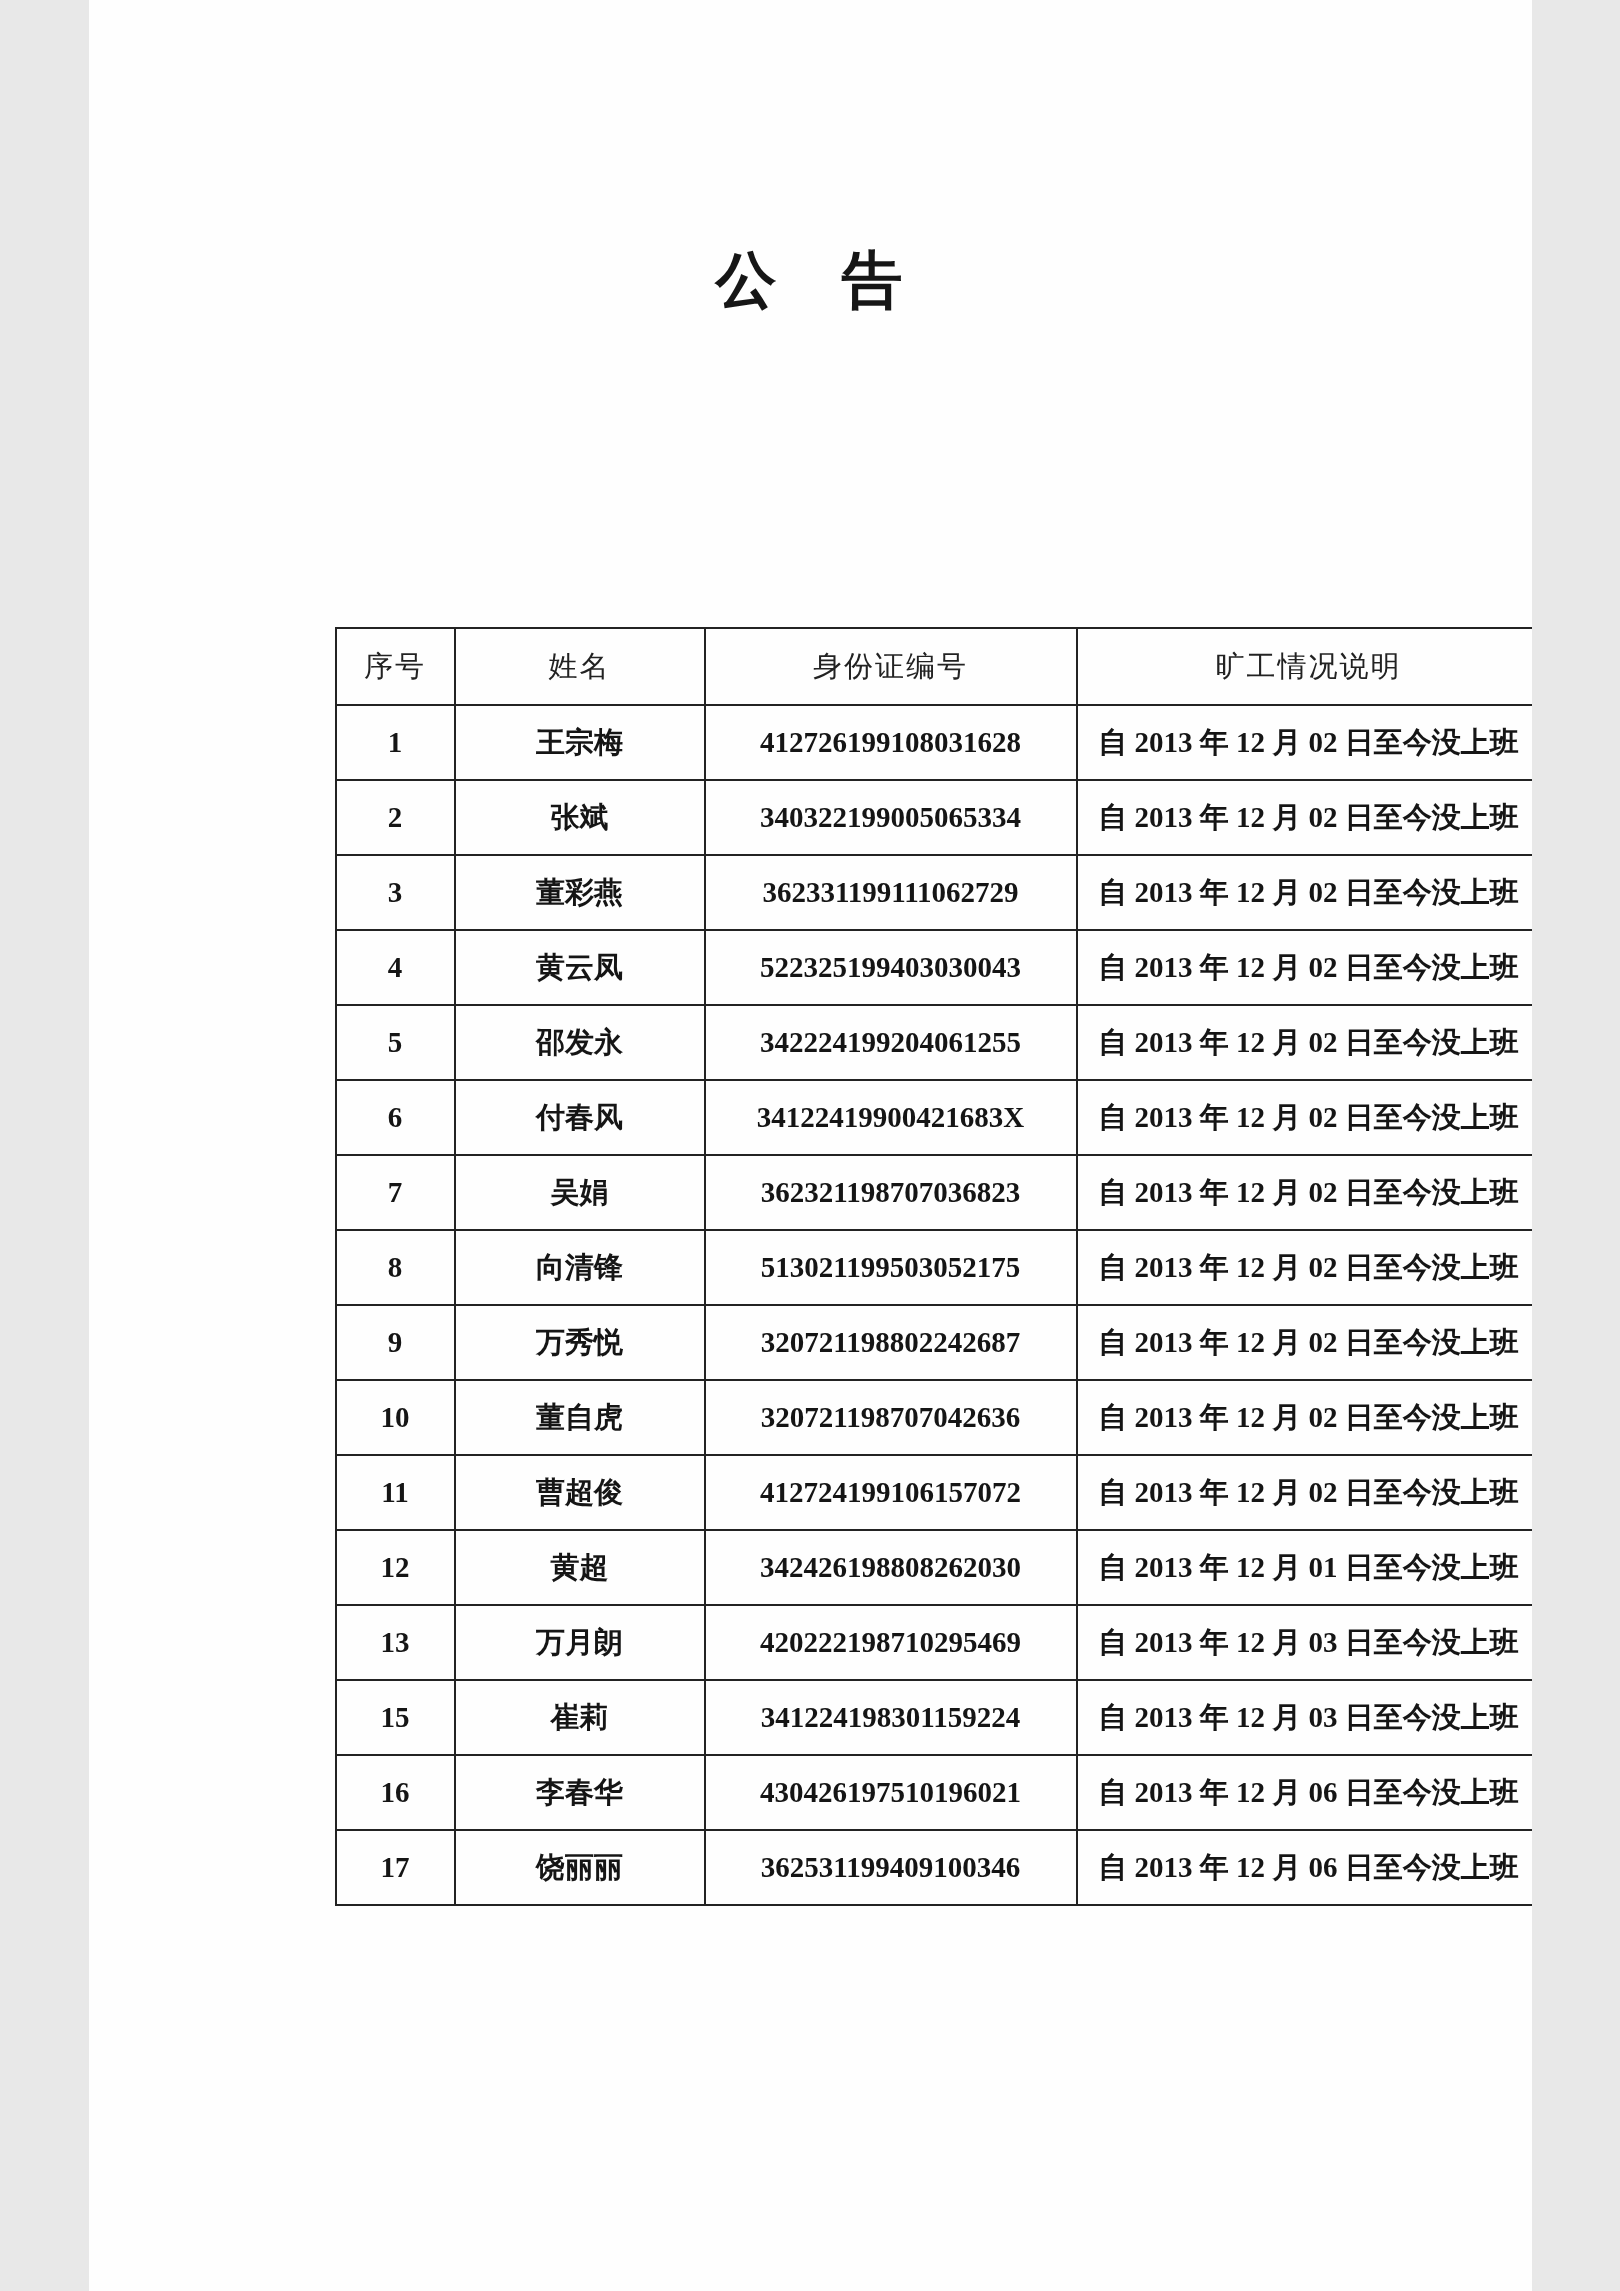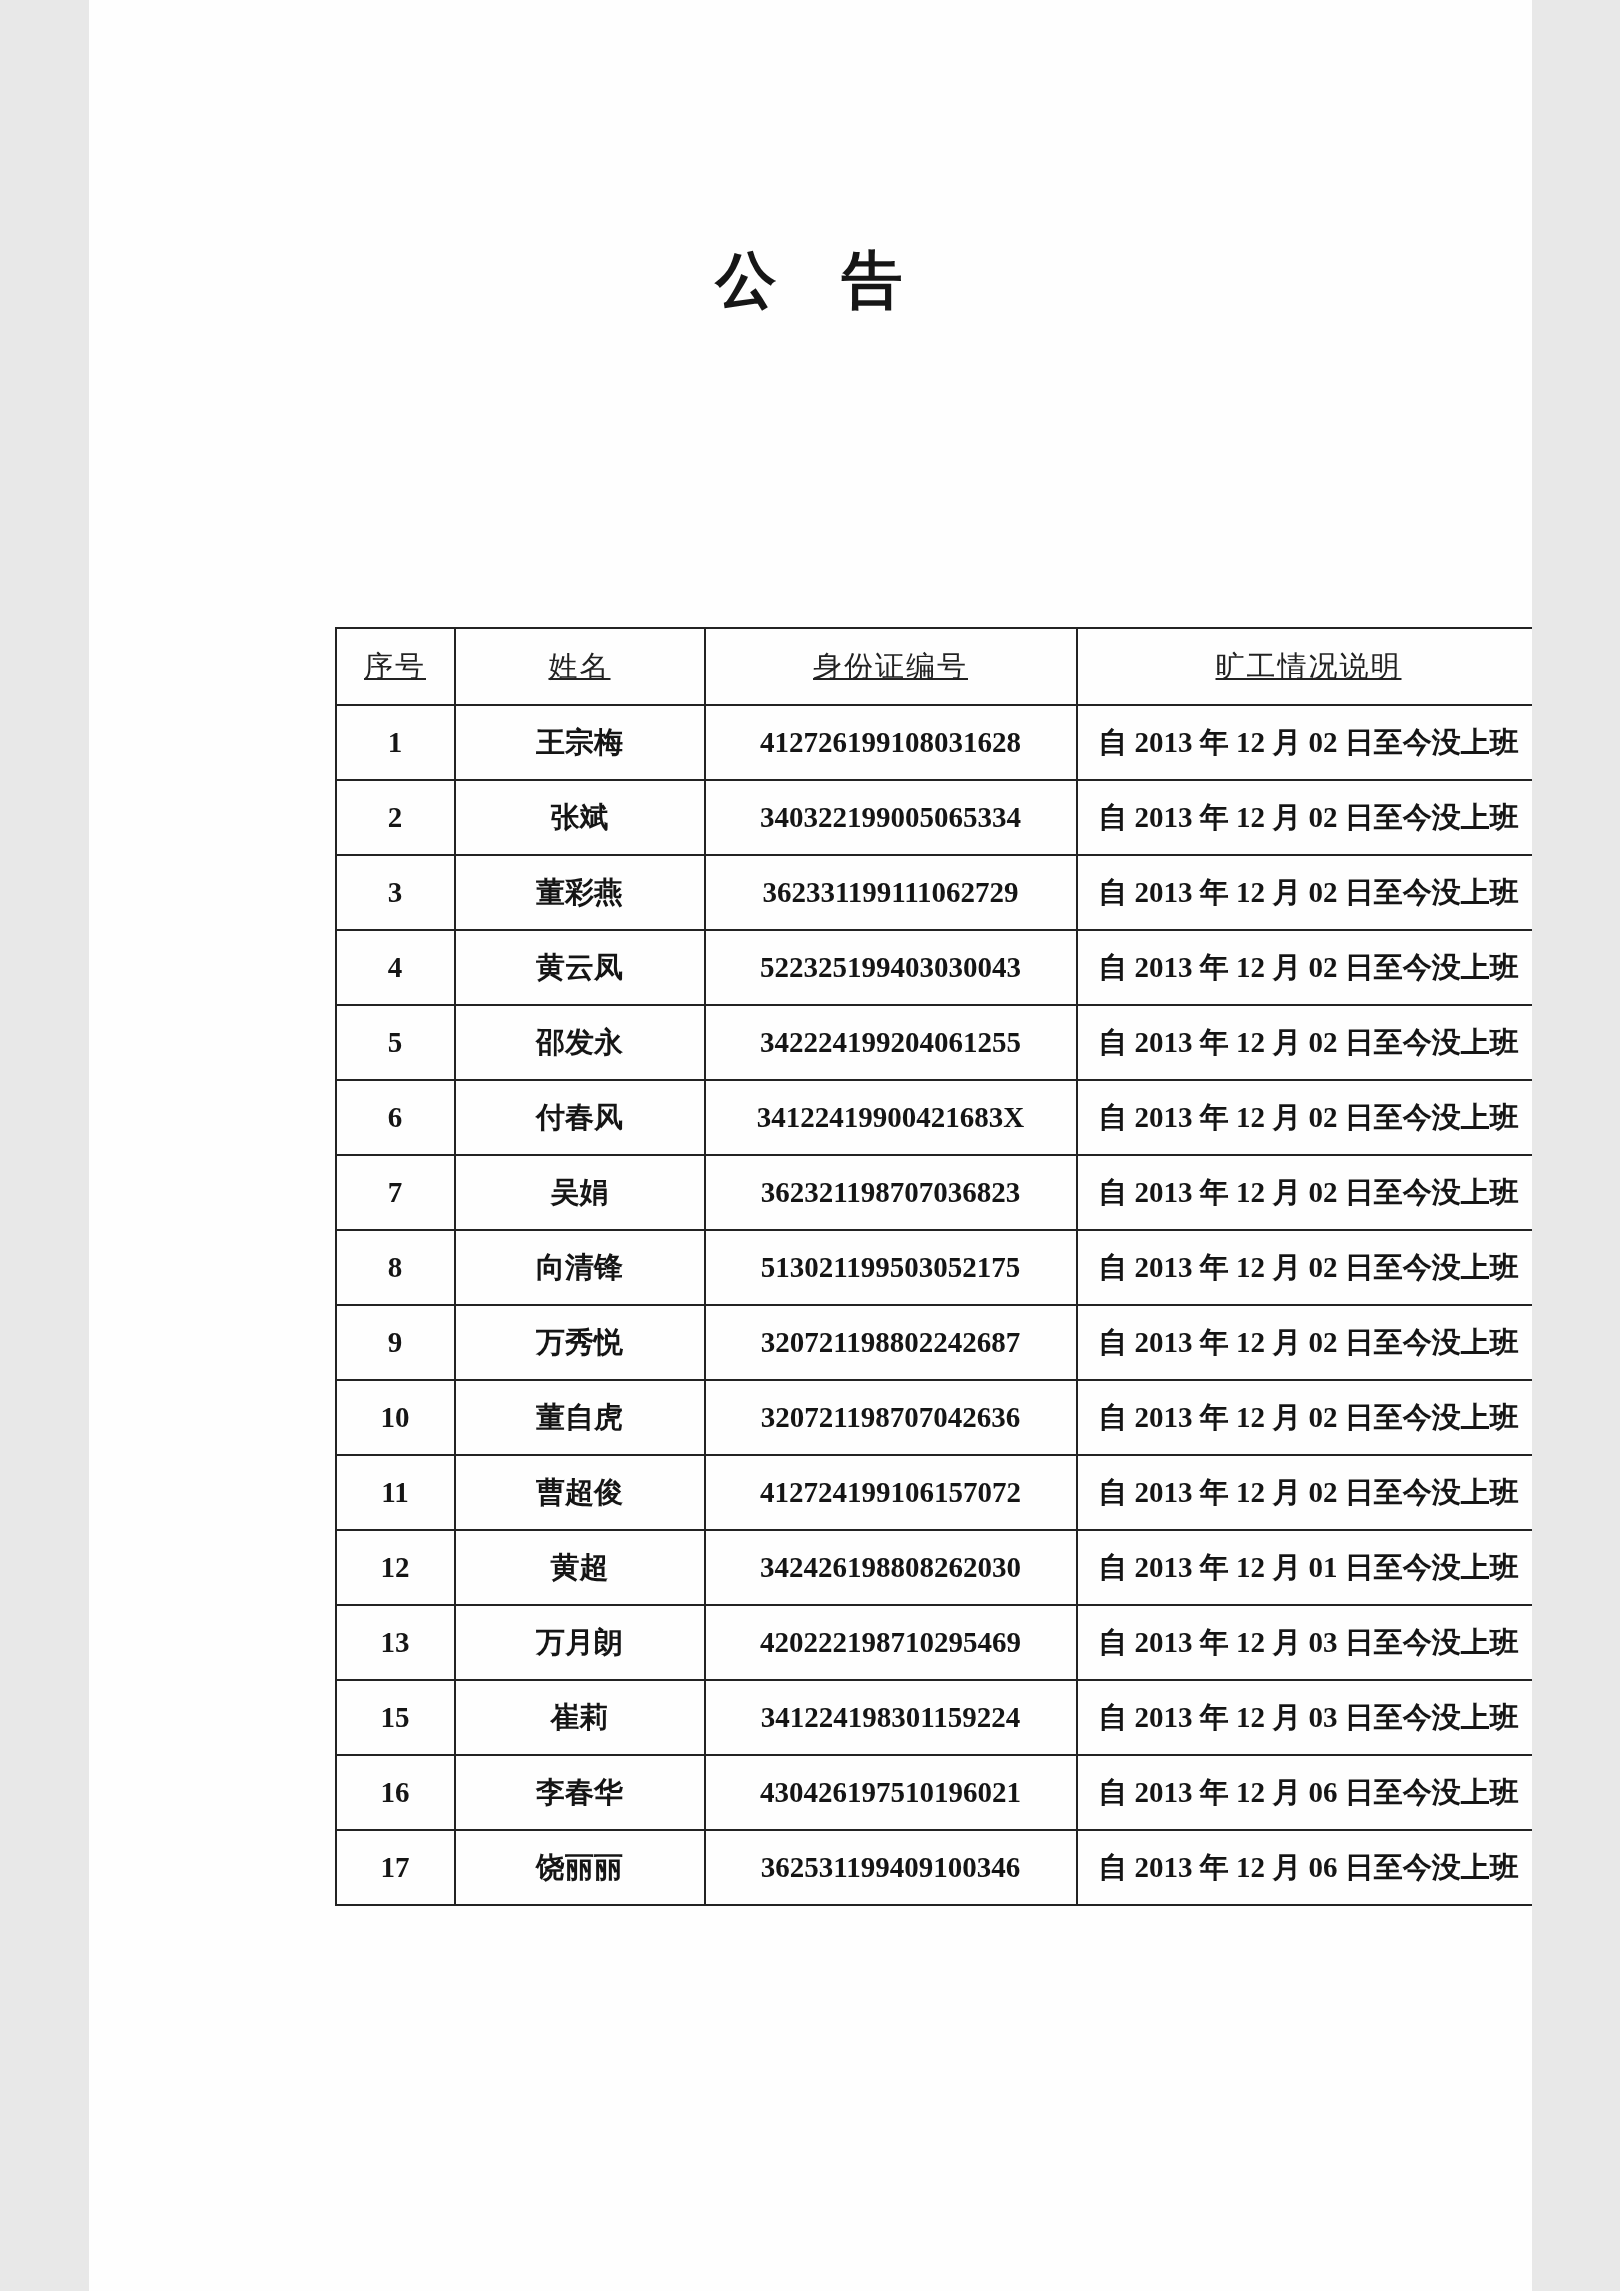--- a/index.html
+++ b/index.html
@@ -59,21 +59,20 @@
     white-space: nowrap;
   }
   table.roster { border: 2.9px solid #1d1d1d; }
   table.roster thead th {
     height: 75px;
     font-size: 29px;
     font-weight: normal;
     letter-spacing: 2px;
     border-bottom-width: 2.9px;
     color: #222;
-    text-decoration: underline;
   }
   table.roster tbody td {
     height: 73px;
     font-size: 29px;
     font-weight: bold;
     color: #151515;
   }
   .col-seq  { width: 119px; }
   .col-name { width: 250px; }
   .col-id   { width: 372px; }

